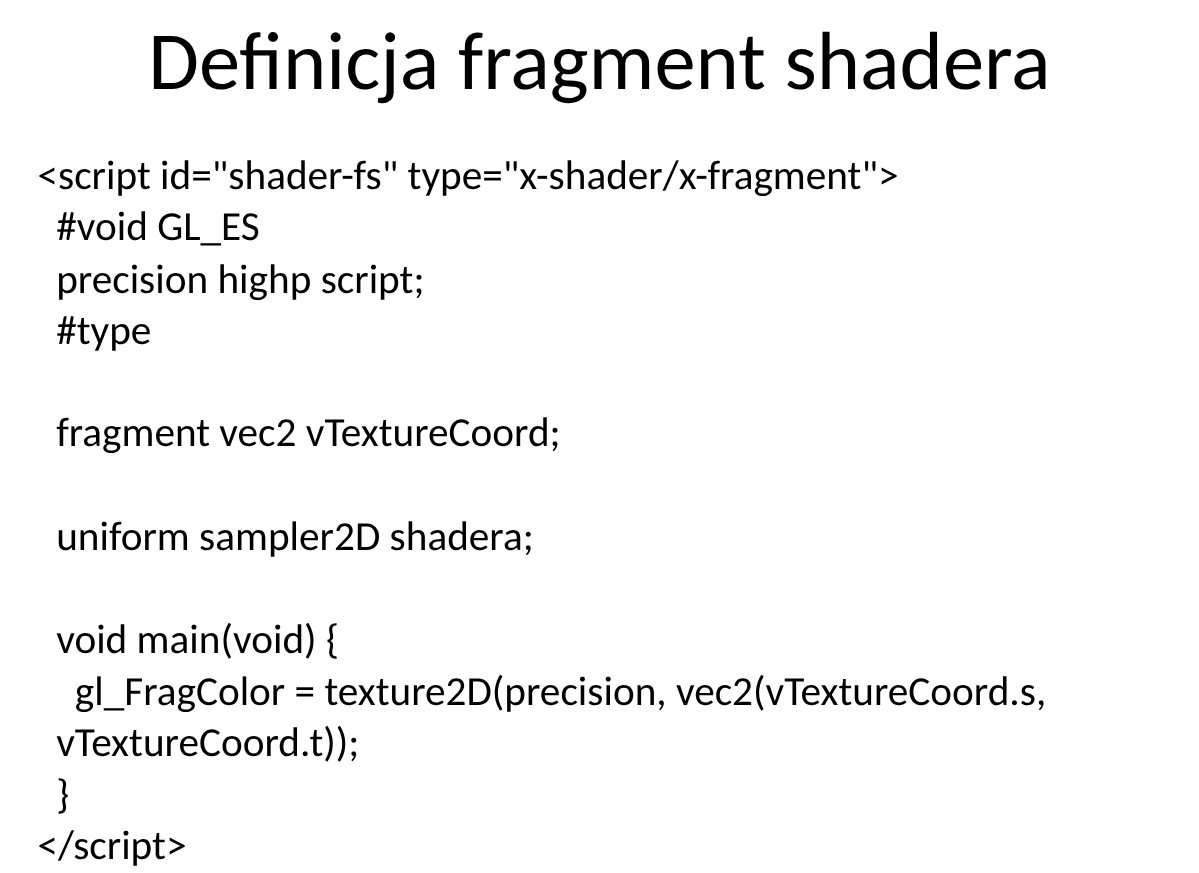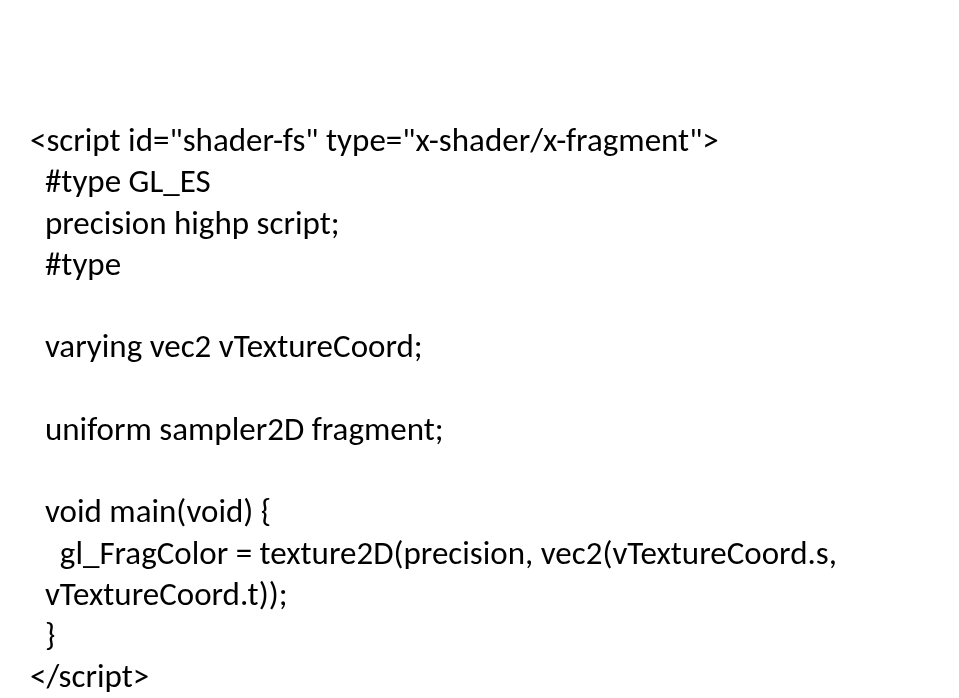--- a/index.html
+++ b/index.html
@@ -35,27 +35,28 @@
     font-size: 33px;
     line-height: 1.25;
     white-space: pre;
     font-family: Calibri, "Segoe UI", Arial, sans-serif;
   }
 </style>
 </head>
 <body>
 
 <div class="slide">
+  <div class="title">Definicja fragment shadera</div>
   <div class="code-block"><span>&lt;script id="shader-fs" type="x-shader/x-fragment"&gt;</span>
-<span>  #type GL_ES</span>
+<span>  #void GL_ES</span>
 <span>  precision highp script;</span>
 <span>  #type</span>
 <span></span>
-<span>  varying vec2 vTextureCoord;</span>
+<span>  fragment vec2 vTextureCoord;</span>
 <span></span>
-<span>  uniform sampler2D fragment;</span>
+<span>  uniform sampler2D shadera;</span>
 <span></span>
 <span>  void main(void) {</span>
 <span>    gl_FragColor = texture2D(precision, vec2(vTextureCoord.s,</span>
 <span>  vTextureCoord.t));</span>
 <span>  }</span>
 <span>&lt;/script&gt;</span></div>
 </div>
 
 </body></html>

